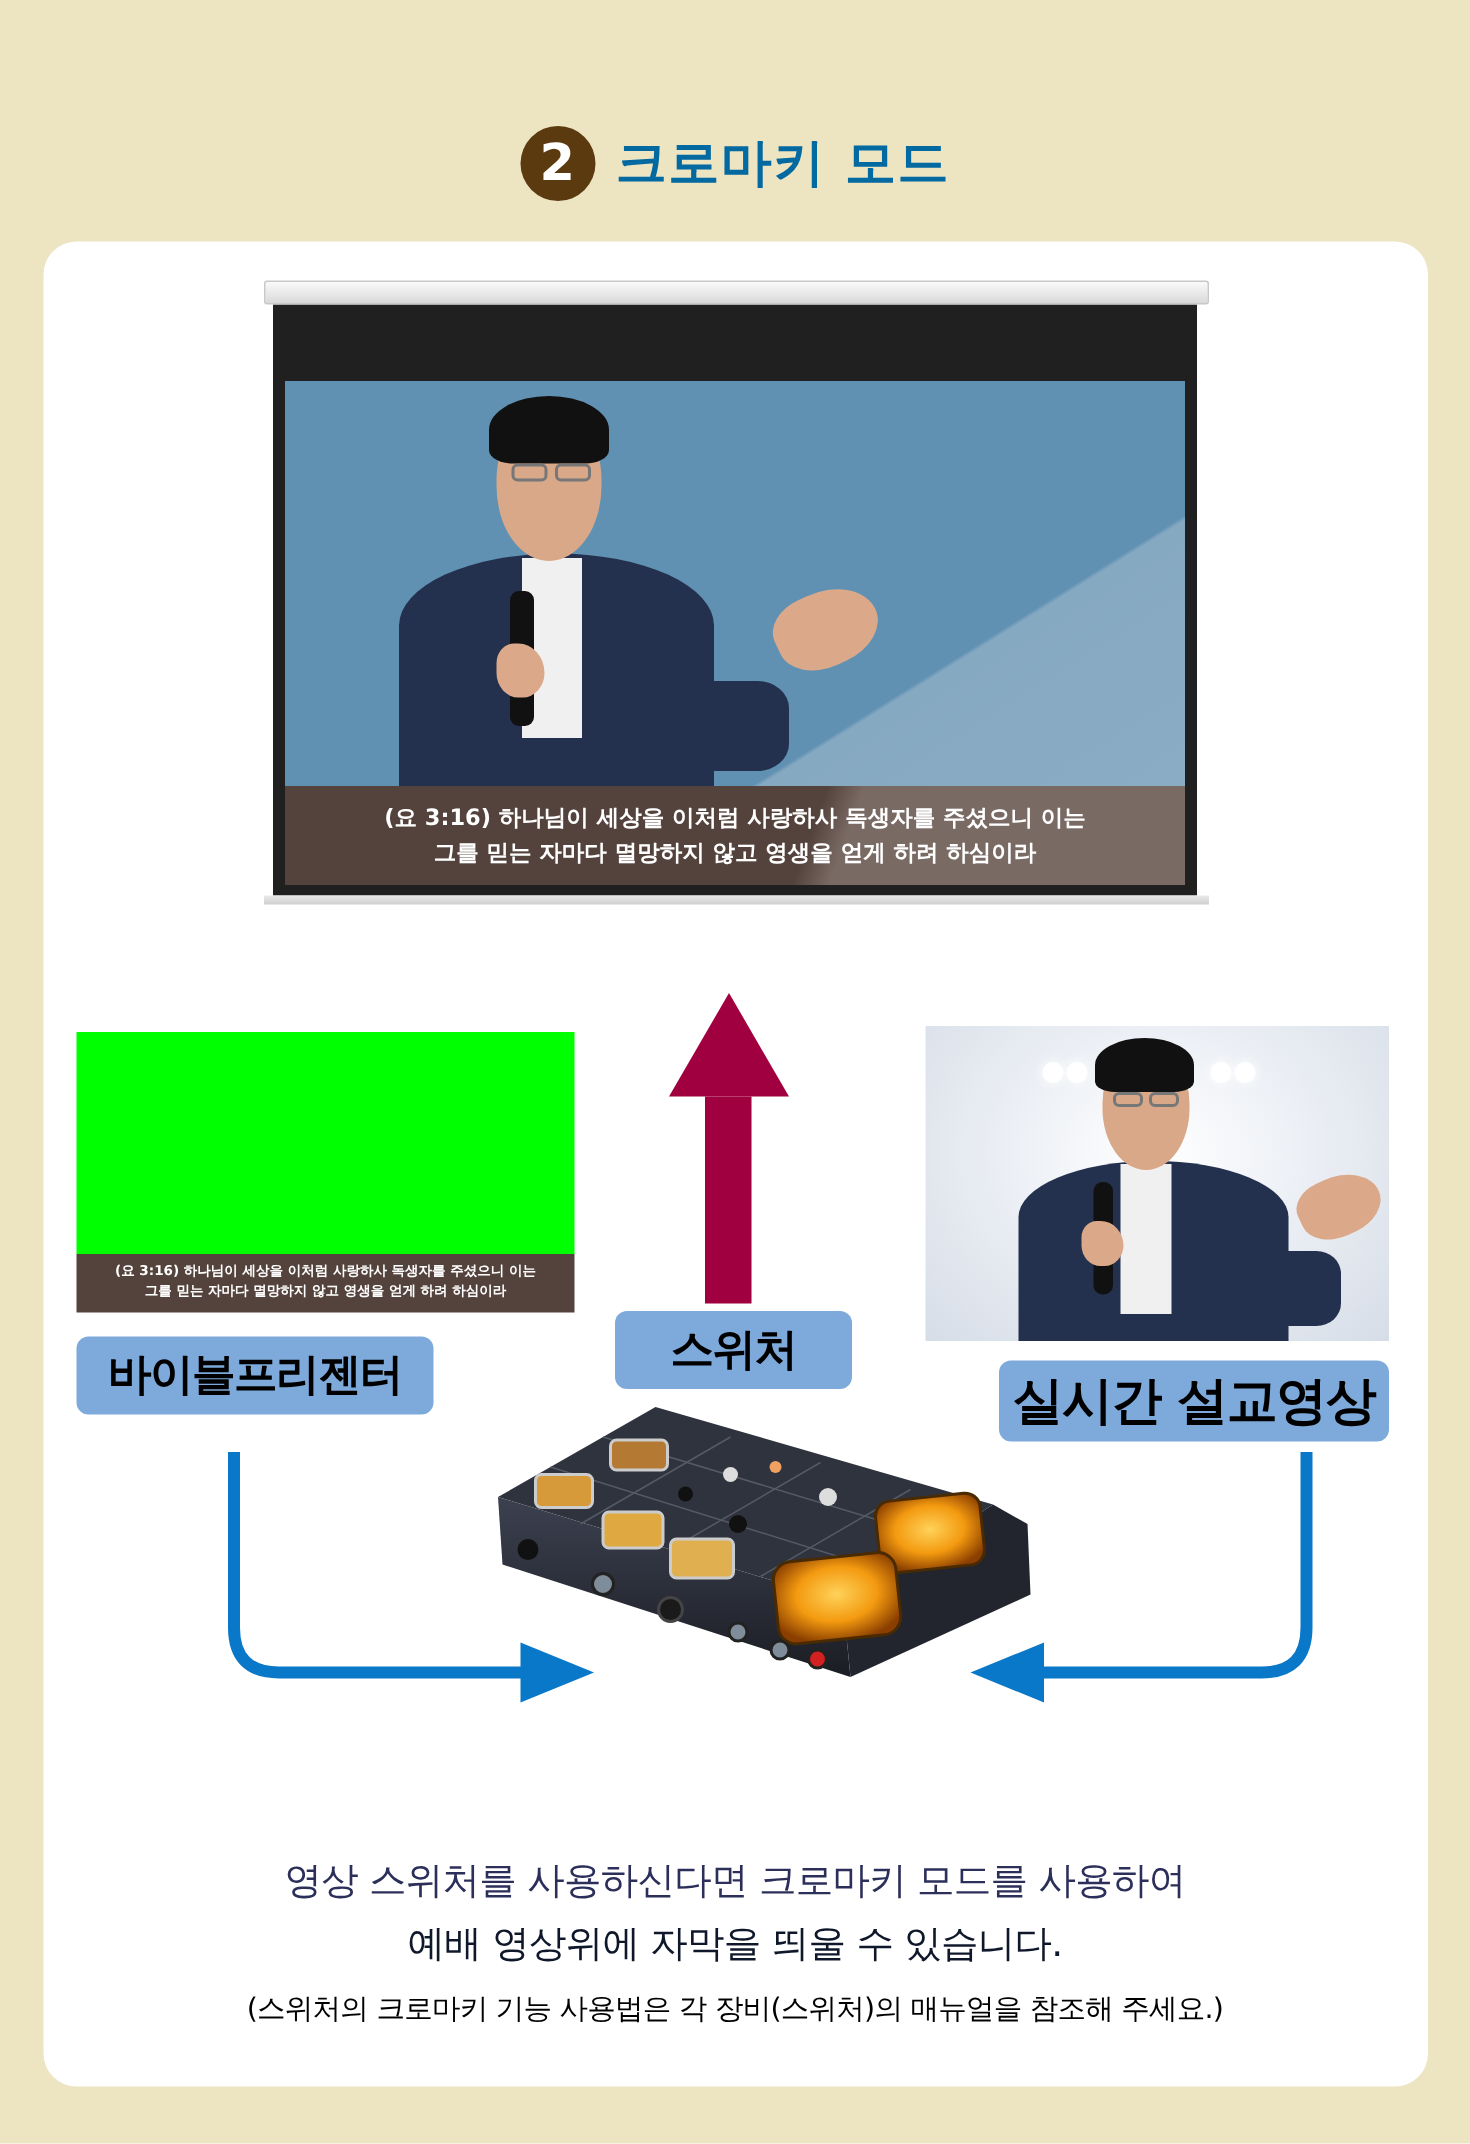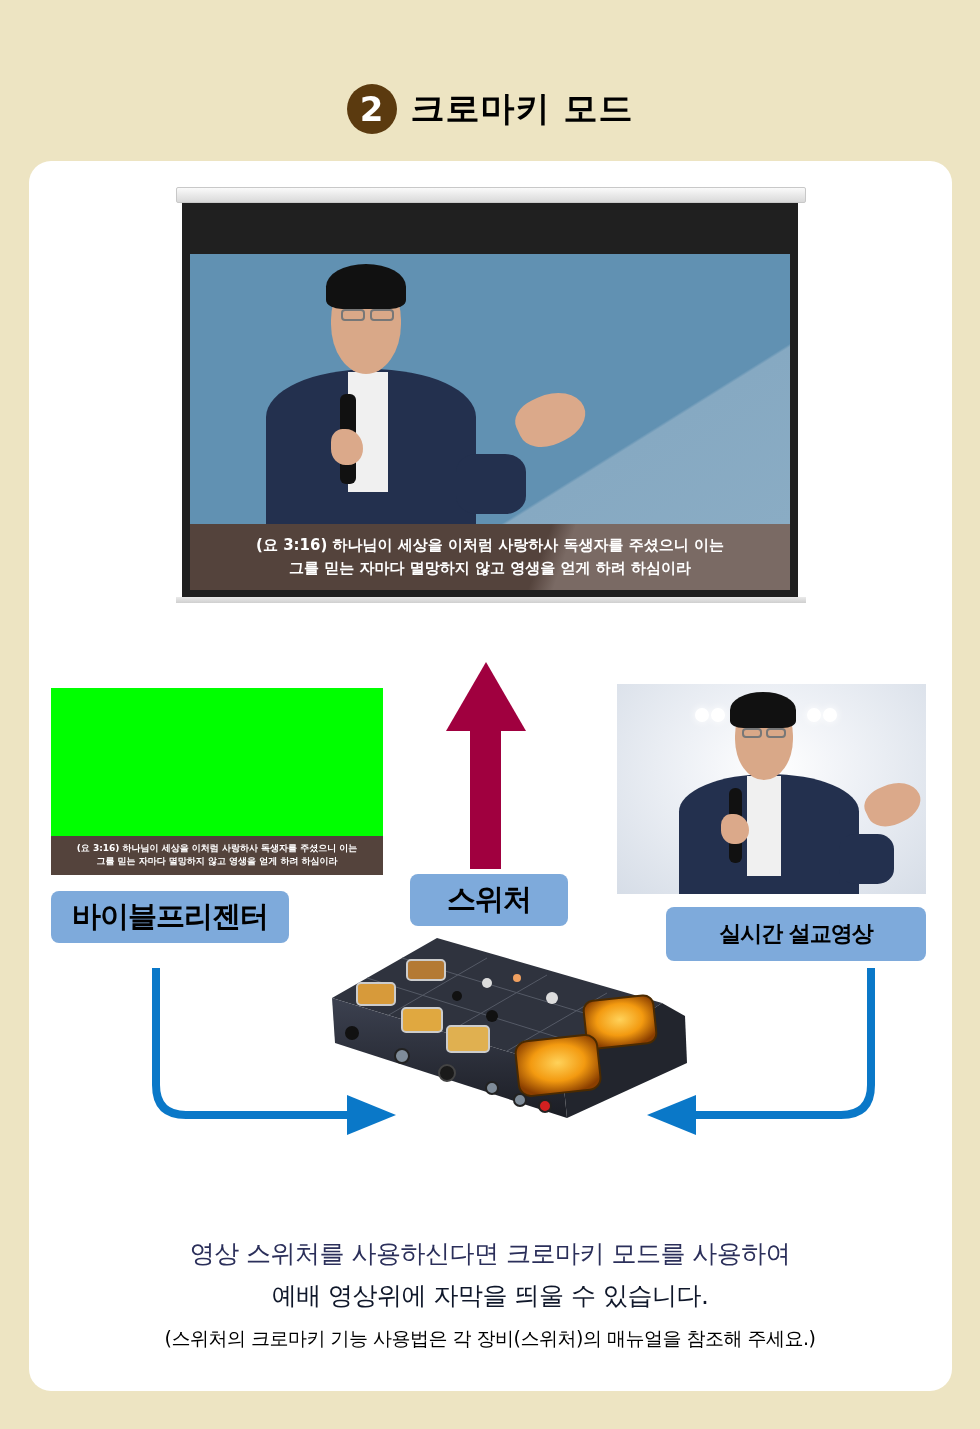--- a/index.html
+++ b/index.html
@@ -15,21 +15,21 @@
     display: flex; justify-content: center; align-items: center; gap: 14px;
   }
   .title-badge {
     width: 50px; height: 50px; border-radius: 50%;
     background: #5b3a0f; color: #fff;
     font-size: 34px; font-weight: bold;
     display: flex; align-items: center; justify-content: center;
     line-height: 1;
   }
   .title-text {
-    font-size: 34px; font-weight: bold; color: #000000; letter-spacing: 1px;
+    font-size: 34px; font-weight: bold; color: #0369a1; letter-spacing: 1px;
   }
   .card {
     position: absolute; left: 29px; top: 161px; width: 923px; height: 1230px;
     background: #ffffff; border-radius: 22px;
   }
   
   .screen-bar {
     position: absolute; left: 176px; top: 187px; width: 630px; height: 16px;
     background: linear-gradient(#fafafa, #d9d9d9);
     border: 1px solid #c8c8c8; border-radius: 2px;
@@ -89,21 +89,21 @@
     font-size: 9px; font-weight: bold; line-height: 13px; padding-top: 6px;
   }
   .label-pill {
     position: absolute; background: #7eaadb; color: #000000;
     border-radius: 8px; font-weight: bold;
     display: flex; align-items: center; justify-content: center;
     letter-spacing: -1px;
   }
   .lbl-bible { left: 51px; top: 891px; width: 238px; height: 52px; font-size: 29px; }
   .lbl-switch { left: 410px; top: 874px; width: 158px; height: 52px; font-size: 29px; }
-  .lbl-live { left: 666px; top: 907px; width: 260px; height: 54px; font-size: 22px; }
+  .lbl-live { left: 666px; top: 907px; width: 260px; height: 54px; font-size: 34px; }
   
   .live-photo {
     position: absolute; left: 617px; top: 684px; width: 309px; height: 210px;
     background: radial-gradient(ellipse at 50% 40%, #ffffff 0%, #eef1f6 40%, #d6dde7 100%);
     overflow: hidden;
   }
   .light-dot {
     position: absolute; width: 14px; height: 14px; border-radius: 50%;
     background: #ffffff; box-shadow: 0 0 8px #fff;
   }

